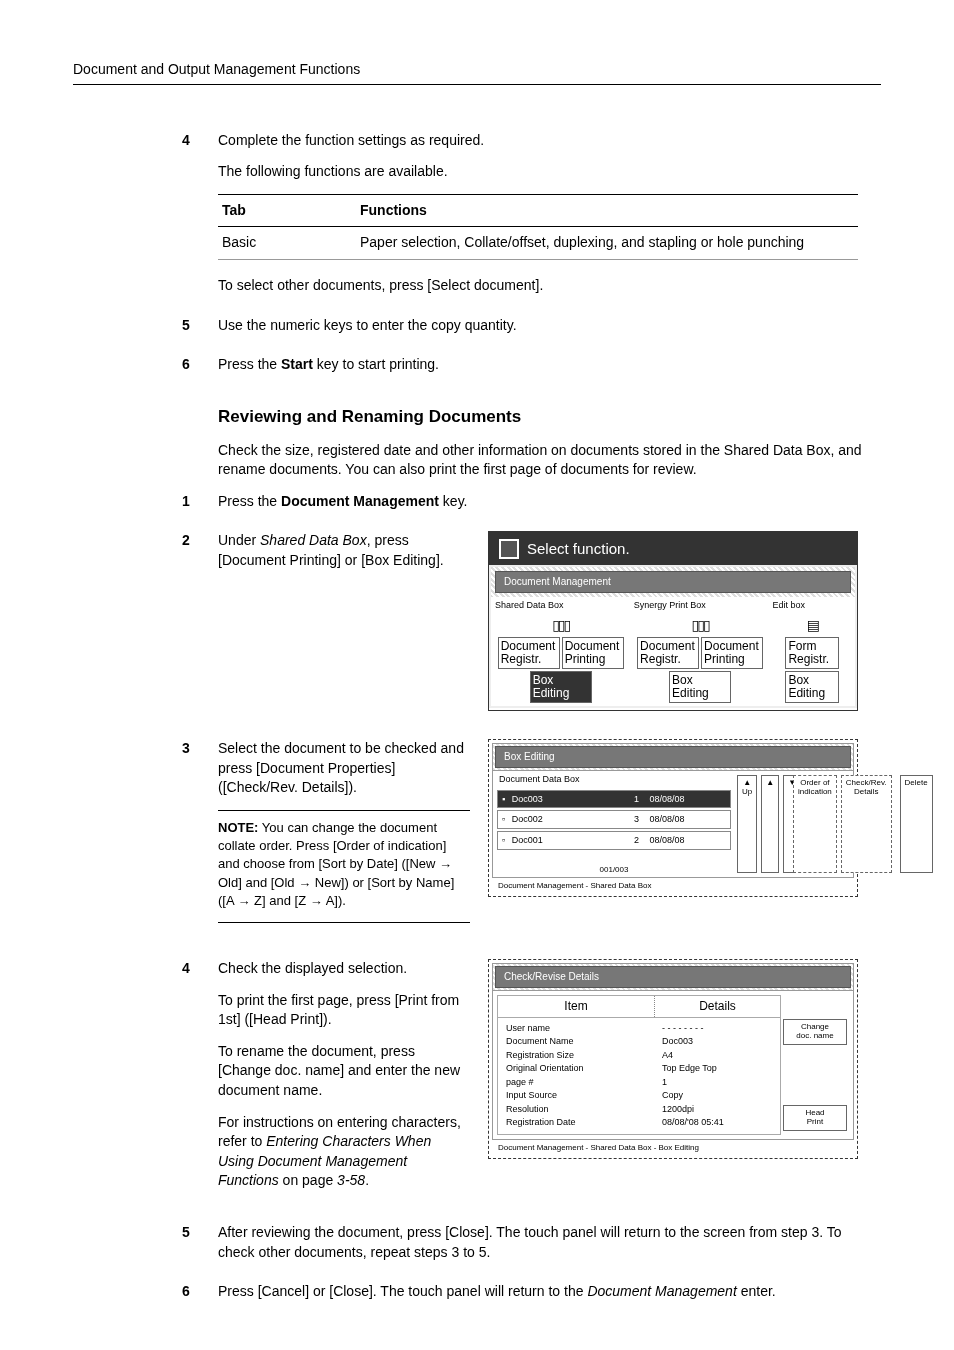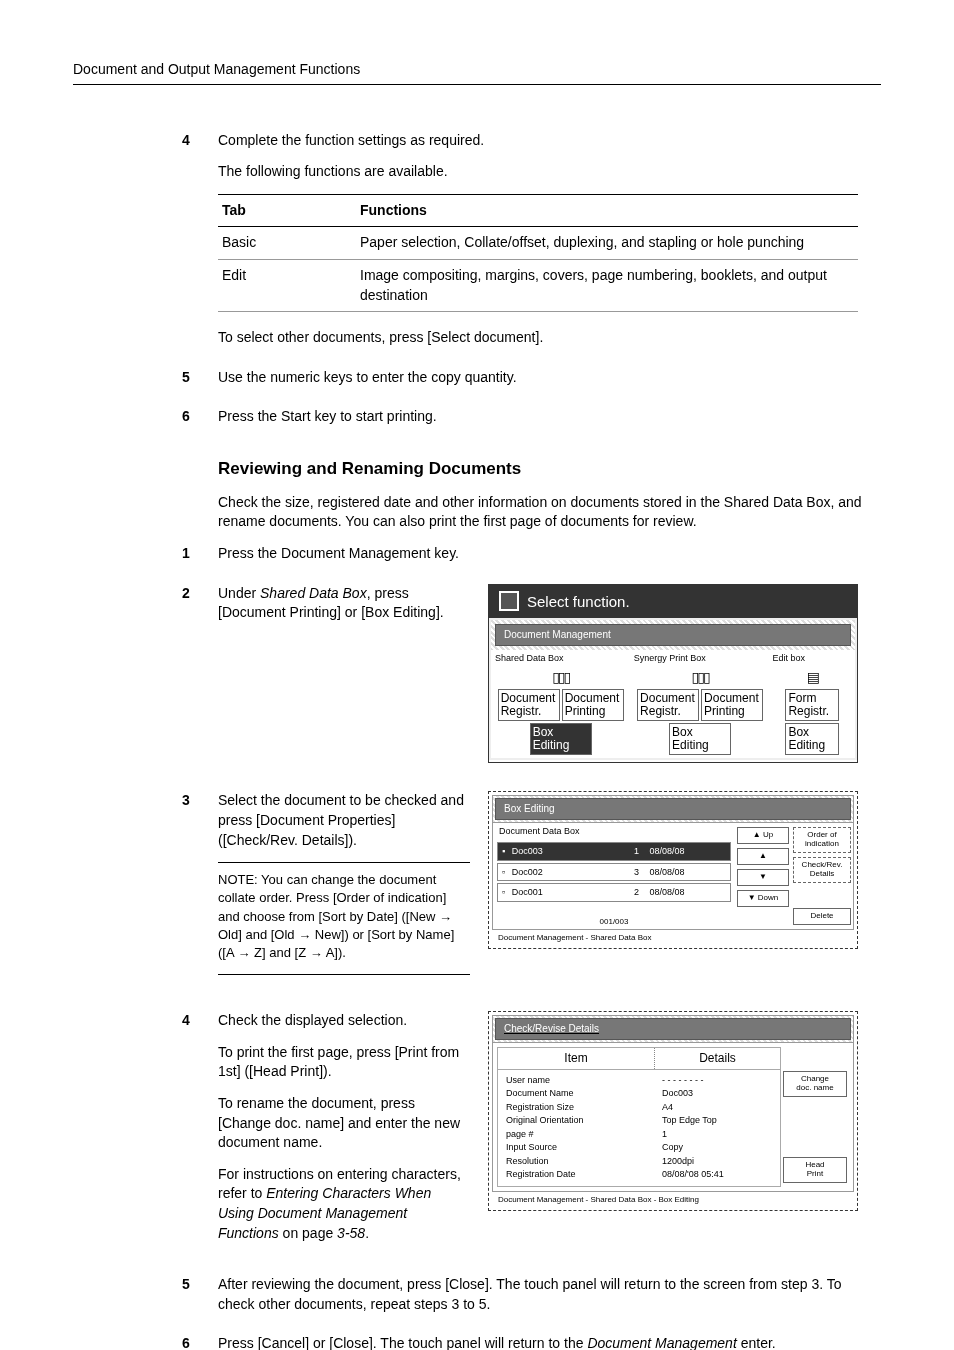--- a/index.html
+++ b/index.html
@@ -95,35 +95,35 @@
   }
   .mini-btn.sel { background:#333; color:#fff; }
   .pages-icon { font-size:14px; letter-spacing:-2px; }
   .footer-nav { font-size:8px; padding:2px 6px; }
   .doc-list-head { font-size:9px; padding:2px 6px; }
   .doc-row { display:flex; font-size:9px; border:1px solid #888; margin:2px 0; }
   .doc-row.sel { background:#333; color:#fff; }
   .doc-row span { padding:2px 4px; }
   .dname { width:120px; }
   .ddate { flex:1; }
-  .side-btns { display:flex; flex-direction:column; gap:4px; padding:4px 2px;}
+  .side-btns { display:flex; gap:4px; padding:4px 2px;}
   .sbtn { border:1px solid #666; font-size:8px; padding:3px 4px; text-align:center; background:#fff; line-height:1.1;}
   .sbtn.dash { border-style:dashed; }
 
   
   .det-head { display:flex; font-size:12px; }
   .det-head div { padding:2px 8px; }
   .det-head .c1 { width:140px; text-align:center; border-right:1px dotted #888;}
   .det-head .c2 { flex:1; text-align:center;}
   .det-body { display:flex; }
   .det-body .c1 { width:140px; padding:4px 8px; font-size:9px; line-height:1.5;}
   .det-body .c2 { flex:1; padding:4px 8px; font-size:9px; line-height:1.5;}
   .det-btns { width:64px; padding:4px 2px; display:flex; flex-direction:column; justify-content:space-between;}
   .italic { font-style: italic; }
-  b { font-weight:normal; }
+  b { font-weight:bold; }
 </style>
 </head>
 <body>
 
 <div class="running-head">Document and Output Management Functions</div>
 
 <div class="content-col">
 
   <div class="step">
     <span class="step-num">4</span>
@@ -135,24 +135,20 @@
           <tr>
         <th style="width:130px">Tab</th>
         <th>Functions</th>
       </tr>
         </thead>
       <tbody>
         <tr>
           <td>Basic</td>
           <td>Paper selection, Collate/offset, duplexing, and stapling or hole punching</td>
         </tr>
-        <tr>
-          <td>Edit</td>
-          <td>Image compositing, margins, covers, page numbering, booklets, and output destination</td>
-        </tr>
       </tbody>
     </table>
 
     <p class="para">To select other documents, press [Select document].</p>
   </div>
 
   <div class="step">
     <span class="step-num">5</span>
     <p class="para">Use the numeric keys to enter the copy quantity.</p>
   </div>
@@ -295,21 +291,21 @@
       <div class="text-side">
         <p class="para">Check the displayed selection.</p>
         <p class="para">To print the first page, press [Print from 1st] ([Head Print]).</p>
         <p class="para">To rename the document, press [Change doc. name] and enter the new document name.</p>
         <p class="para">
           <span>For instructions on entering characters, refer to </span><span class="italic">Entering Characters When Using Document Management Functions</span><span> on page </span><span class="italic">3-58</span><span>.</span>
         </p>
       </div>
       <div class="panel-side">
         <div class="lcd lcd-dotted">
-          <div class="hatch" style="padding:2px; border:1px solid #999;text-decoration:underline;">
+          <div class="hatch" style="padding:2px; border:1px solid #999;">
             <div class="lcd-sub" style="margin:0;">Check/Revise Details</div>
           </div>
           <div style="background:#fff; border:1px solid #999; border-top:none; padding:4px;">
             <div style="display:flex;">
               <div style="flex:1; border:1px solid #aaa;">
                 <div class="det-head" style="border-bottom:1px solid #aaa;">
                   <div class="c1">Item</div>
                   <div class="c2">Details</div>
                 </div>
                 <div class="det-body">

